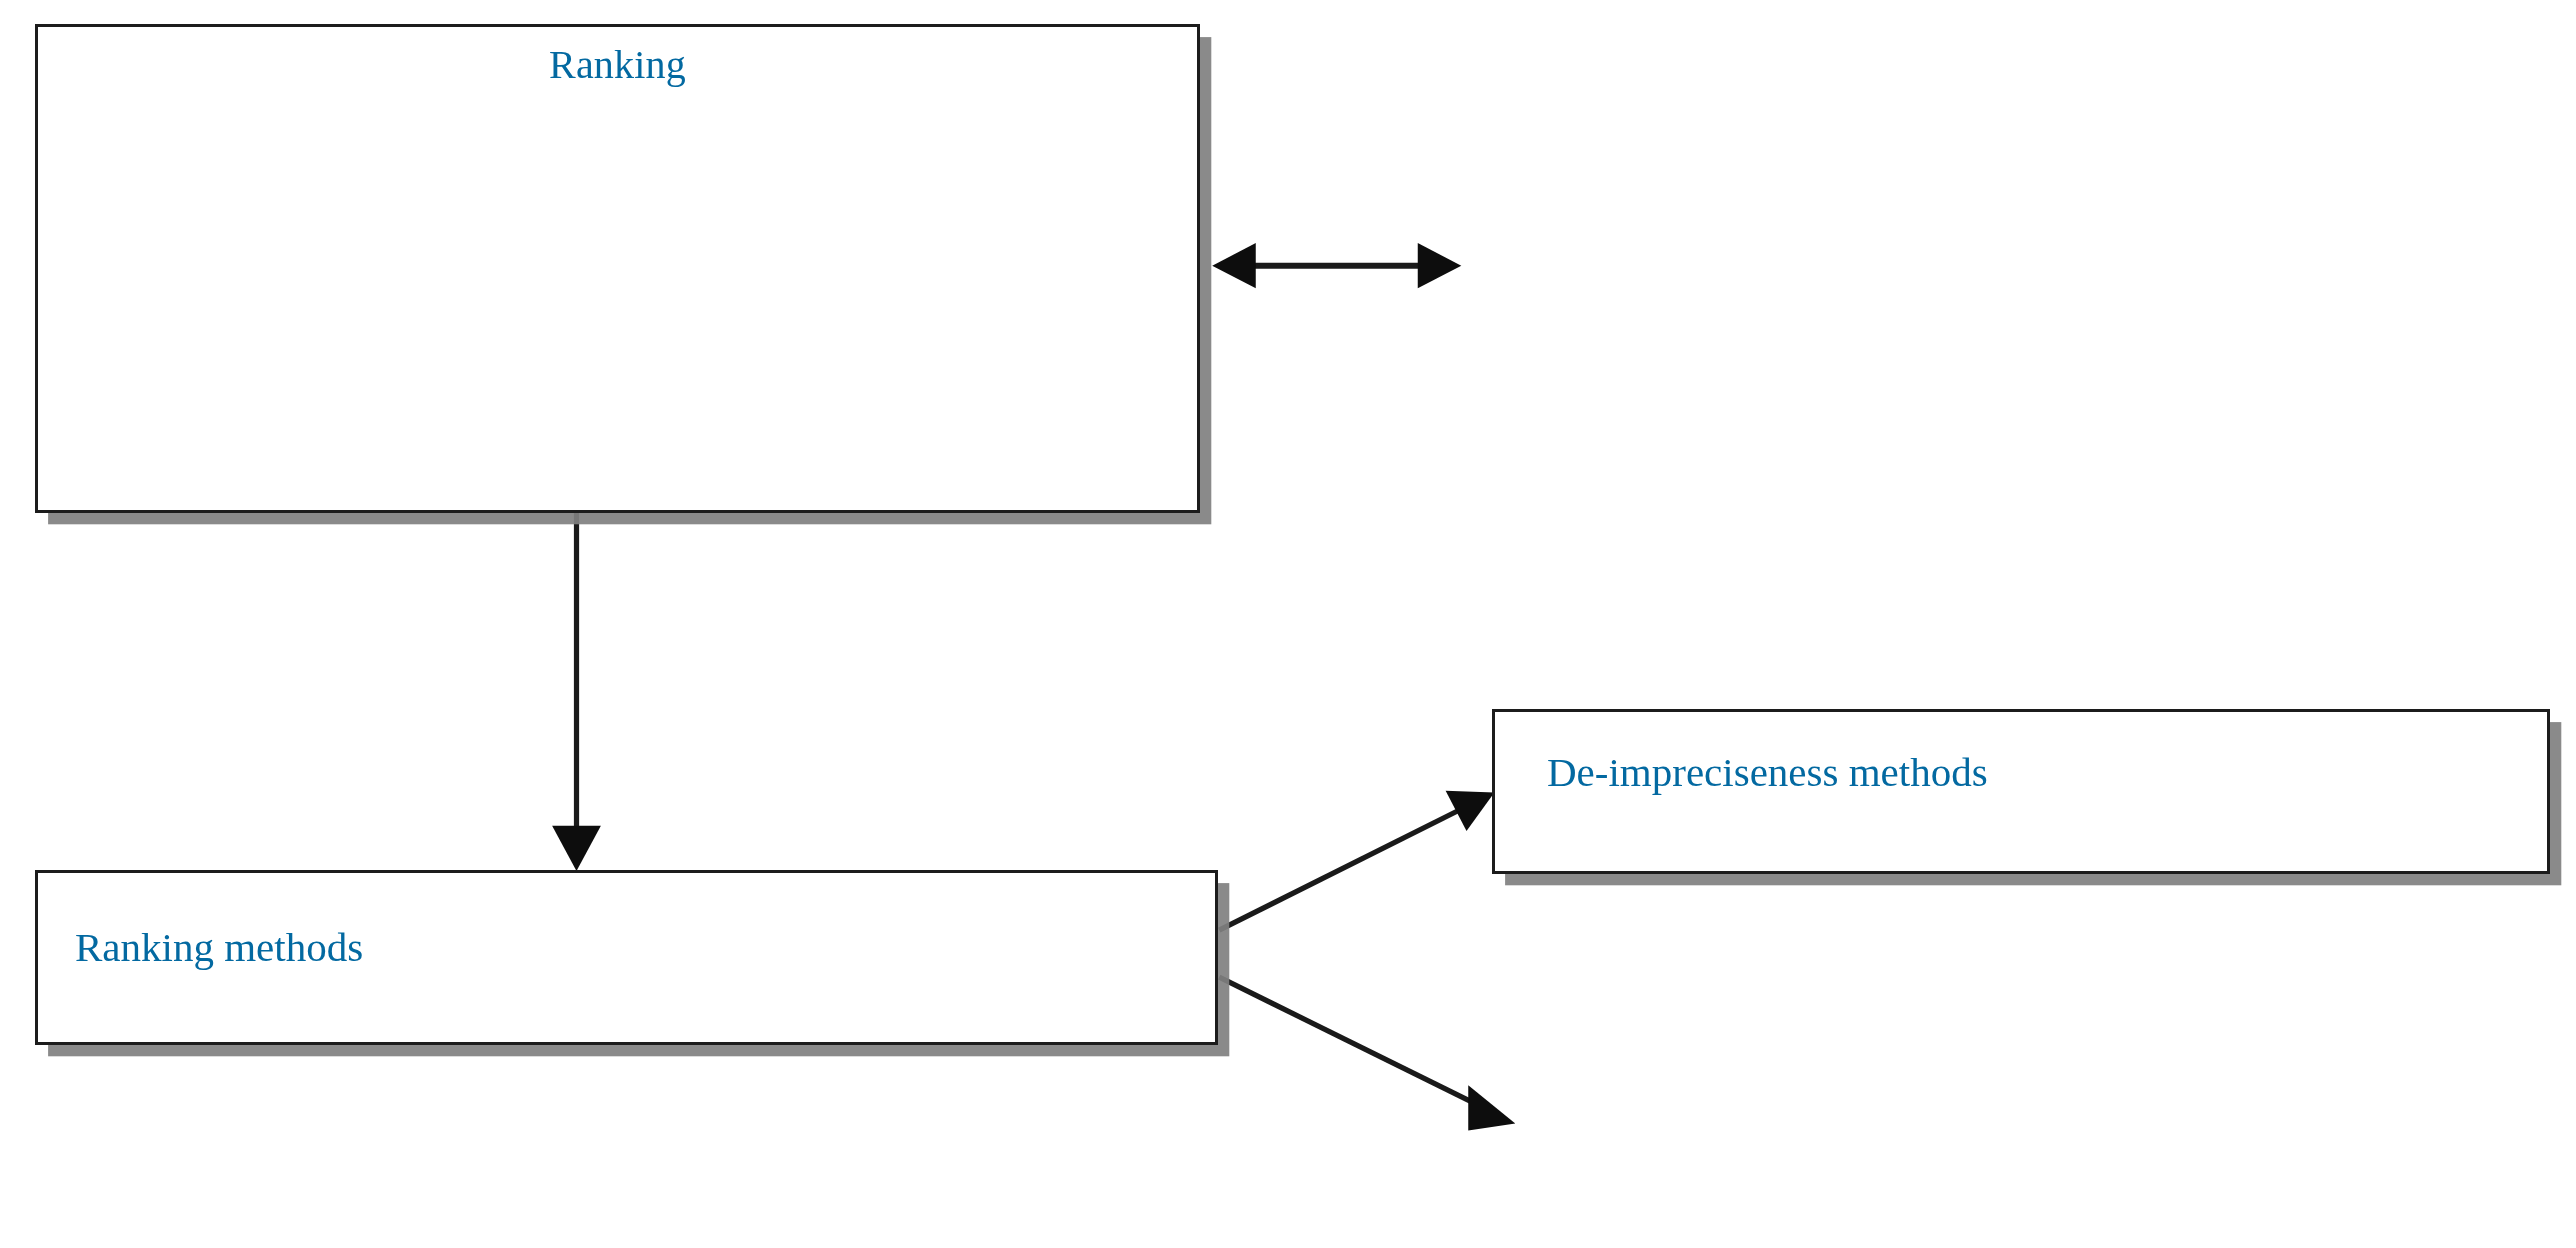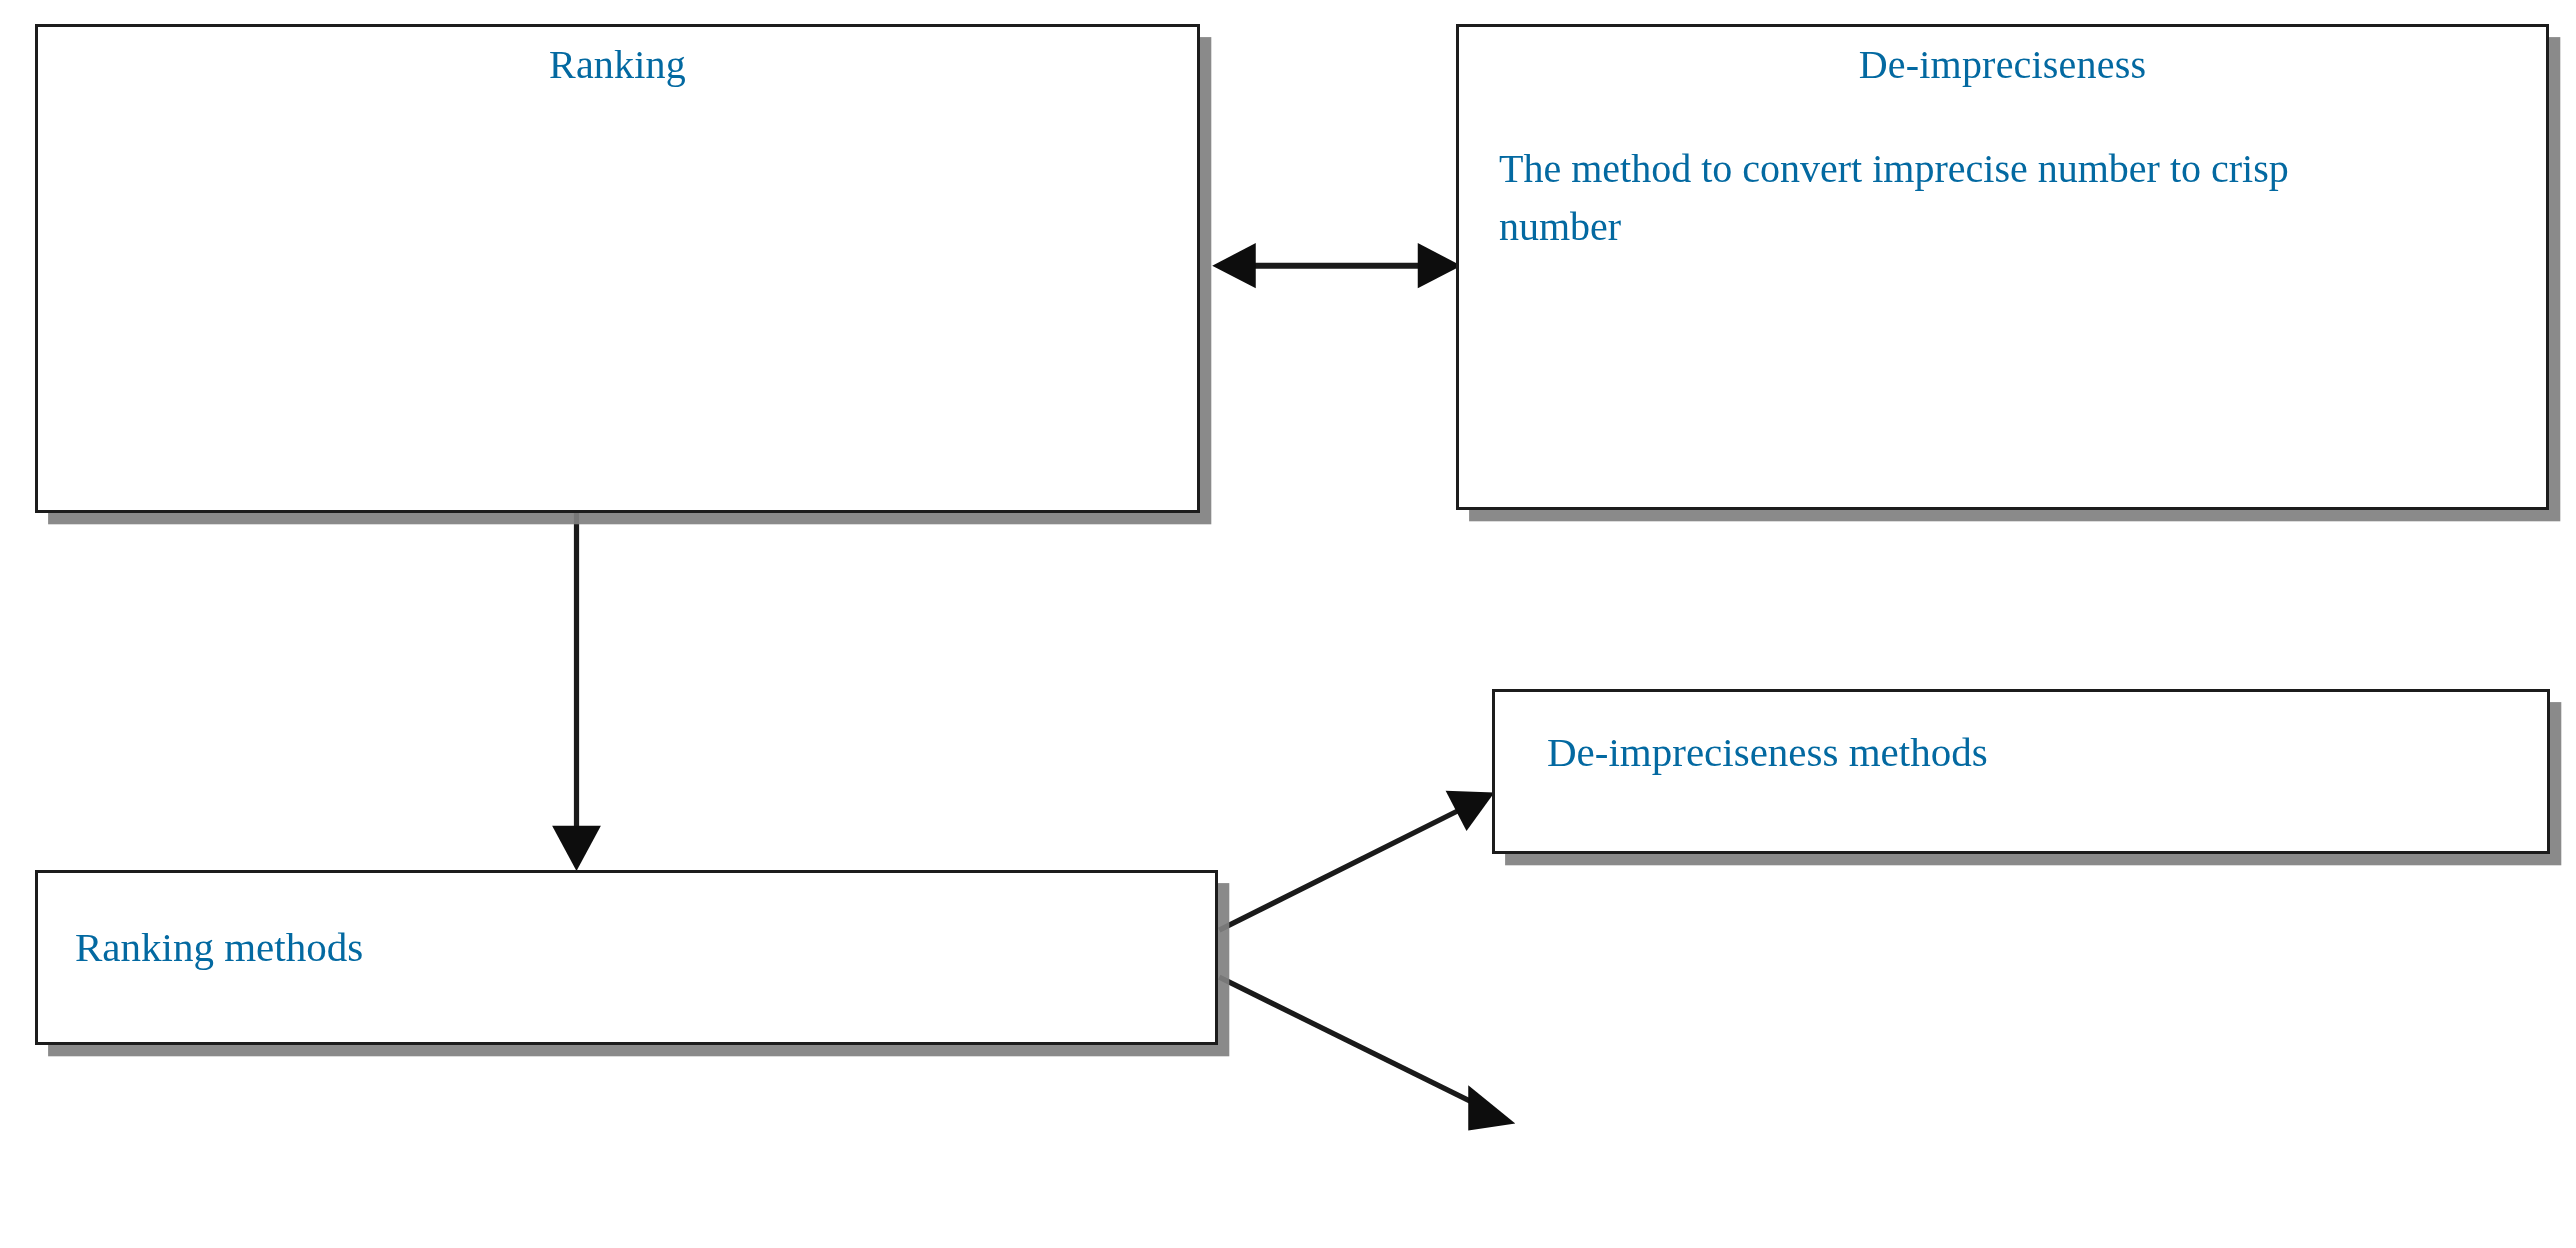--- a/index.html
+++ b/index.html
@@ -44,21 +44,21 @@
     display: block;
     text-align: left;
     font-size: 41px;
     line-height: 1.1;
   }
 
   
   #box-ranking        { left: 35px;   top: 23.5px;   width: 1165px; height: 489px; }
   #box-deimp          { left: 1456px; top: 23.5px;   width: 1093px; height: 486px; }
   #box-ranking-meth   { left: 35px;   top: 870px;  width: 1183px; height: 175px; }
-  #box-deimp-meth     { left: 1492px; top: 689px;  width: 1058px; height: 165px; }
+  #box-deimp-meth     { left: 1492px; top: 709px;  width: 1058px; height: 165px; }
   #box-other-meth     { left: 1514px; top: 1047px; width: 1036px; height: 166px; }
 
   #box-ranking .node-title   { margin: 17.4px 0 0 0; }
   #box-ranking .node-body    { margin: 54px 0 0 38px; width: 1045px; }
   #box-deimp .node-title     { margin: 17.4px 0 0 0; }
   #box-deimp .node-body      { margin: 54px 0 0 40px; width: 914px; }
   #box-ranking-meth .node-label { margin: 52px 0 0 37px; }
   #box-deimp-meth .node-label   { margin: 38px 0 0 52px; }
   #box-other-meth .node-label   { margin: 70px 0 0 52px; }
 
@@ -102,24 +102,20 @@
     <g>
       <line class="conn-line" x1="1400" y1="1122" x2="1712" y2="1276" stroke-width="6"></line>
       <polygon class="conn-head" points="1740,1290 1686,1246 1686,1298"></polygon>
     </g>
   </svg>
 
   <div class="node" id="box-ranking">
     <span class="node-title">Ranking</span>
   </div>
 
-  <div class="node" id="box-deimp">
-    <span class="node-title">De-impreciseness</span>
-    <span class="node-body">The method to convert imprecise number to crisp number</span>
-  </div>
 
   <div class="node" id="box-ranking-meth">
     <span class="node-label">Ranking methods</span>
   </div>
 
   <div class="node" id="box-deimp-meth">
     <span class="node-label">De-impreciseness methods</span>
   </div>
 
 

